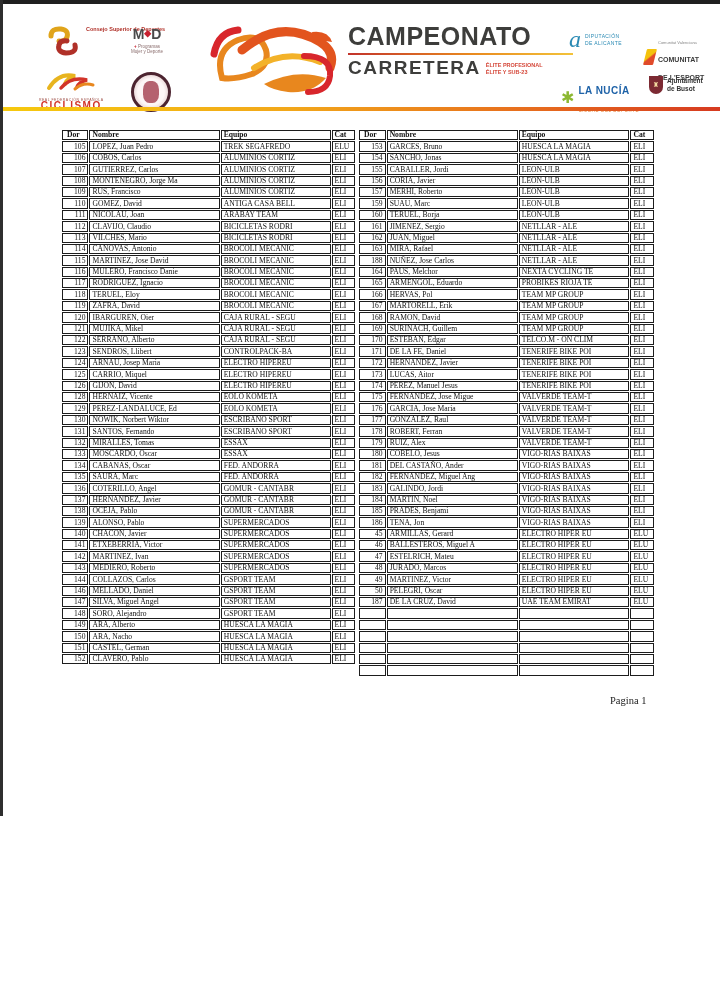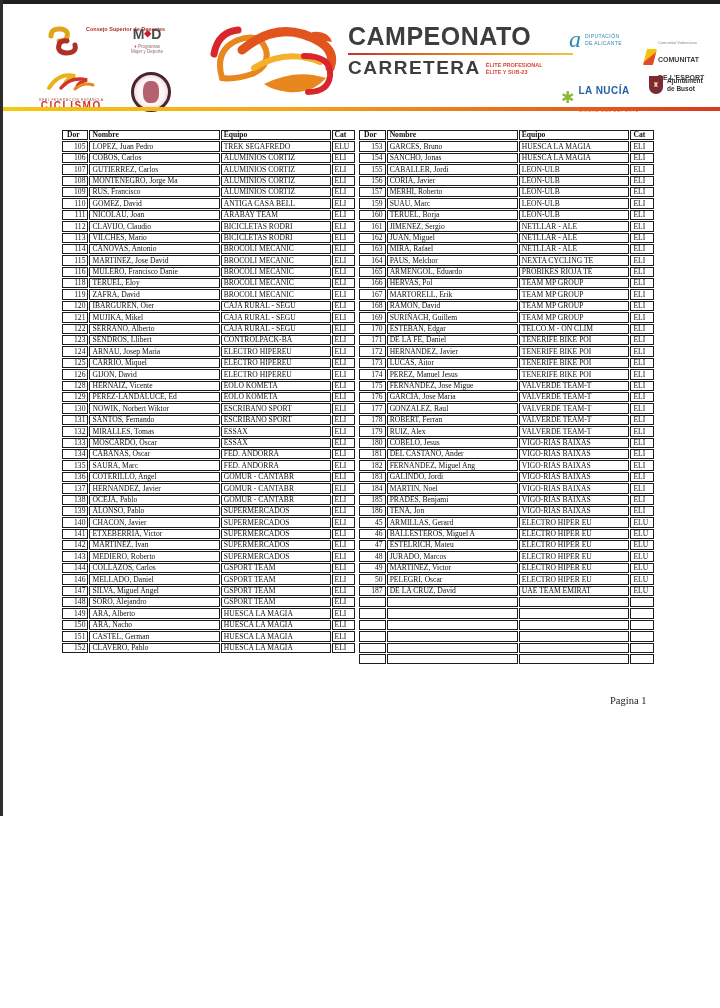--- a/index.html
+++ b/index.html
@@ -304,20 +304,26 @@
             <td class="col-equipo">BROCOLI MECANIC</td>
             <td class="col-cat">ELI</td>
           </tr>
           <tr>
             <td class="col-dor">116</td>
             <td class="col-nombre">MULERO, Francisco Danie</td>
             <td class="col-equipo">BROCOLI MECANIC</td>
             <td class="col-cat">ELI</td>
           </tr>
           <tr>
+            <td class="col-dor">117</td>
+            <td class="col-nombre">RODRIGUEZ, Ignacio</td>
+            <td class="col-equipo">BROCOLI MECANIC</td>
+            <td class="col-cat">ELI</td>
+          </tr>
+          <tr>
             <td class="col-dor">118</td>
             <td class="col-nombre">TERUEL, Eloy</td>
             <td class="col-equipo">BROCOLI MECANIC</td>
             <td class="col-cat">ELI</td>
           </tr>
           <tr>
             <td class="col-dor">119</td>
             <td class="col-nombre">ZAFRA, David</td>
             <td class="col-equipo">BROCOLI MECANIC</td>
             <td class="col-cat">ELI</td>
@@ -577,20 +583,26 @@
           </tr>
           <tr>
             <td class="col-dor">162</td>
             <td class="col-nombre">JUAN, Miguel</td>
             <td class="col-equipo">NETLLAR - ALE</td>
             <td class="col-cat">ELI</td>
           </tr>
           <tr>
             <td class="col-dor">163</td>
             <td class="col-nombre">MIRA, Rafael</td>
+            <td class="col-equipo">NETLLAR - ALE</td>
+            <td class="col-cat">ELI</td>
+          </tr>
+          <tr>
+            <td class="col-dor">188</td>
+            <td class="col-nombre">NUÑEZ, Jose Carlos</td>
             <td class="col-equipo">NETLLAR - ALE</td>
             <td class="col-cat">ELI</td>
           </tr>
           <tr>
             <td class="col-dor">164</td>
             <td class="col-nombre">PAUS, Melchor</td>
             <td class="col-equipo">NEXTA CYCLING TE</td>
             <td class="col-cat">ELI</td>
           </tr>
           <tr>

